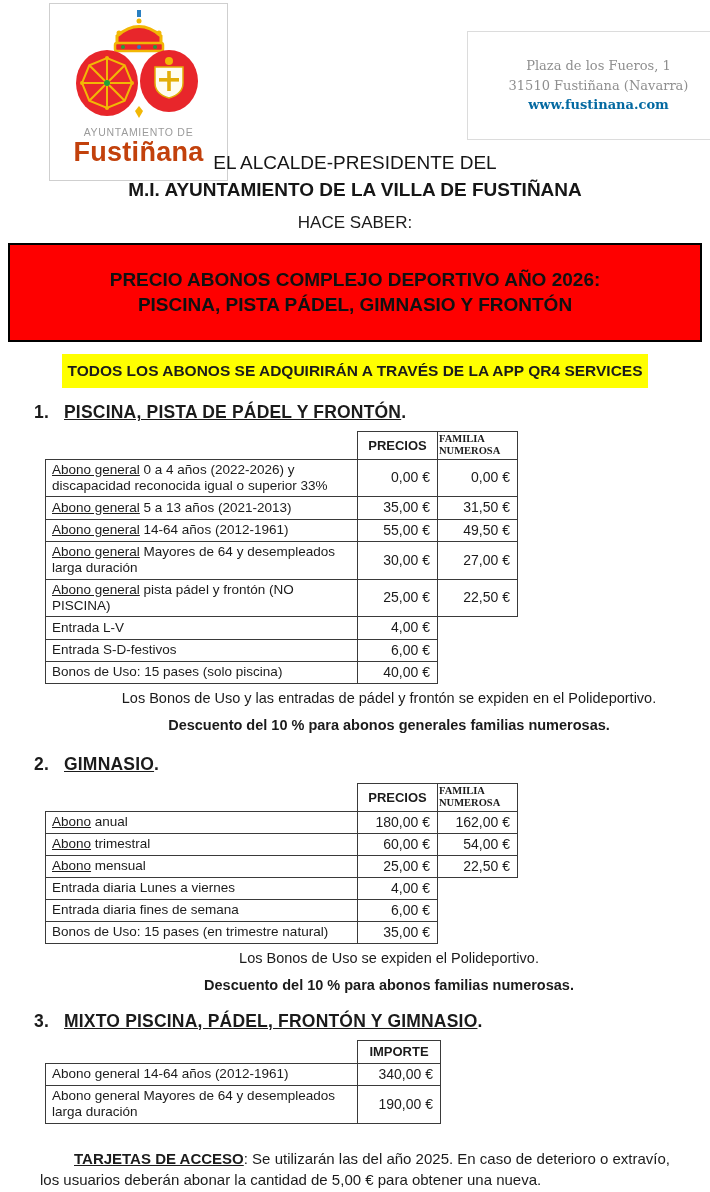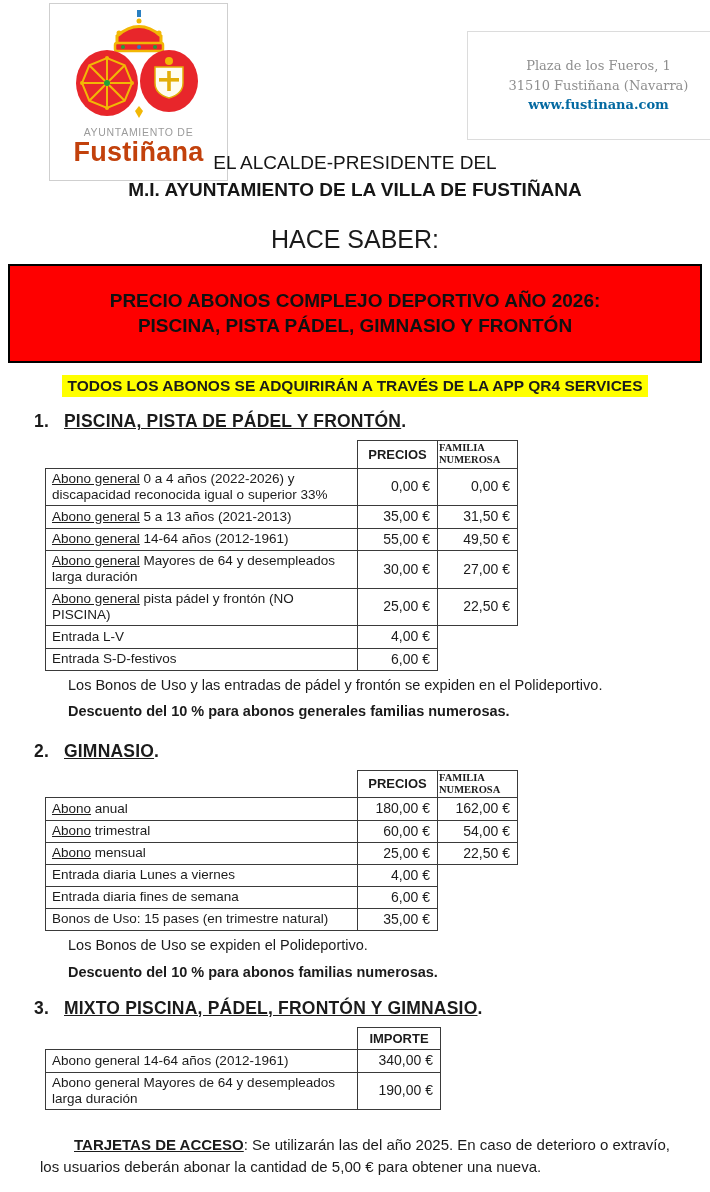--- a/index.html
+++ b/index.html
@@ -16,45 +16,45 @@
   .addr-box{position:absolute;left:467px;top:31px;width:263px;height:109px;
             border:1.5px solid #dcdcdc;box-sizing:border-box;
             display:flex;flex-direction:column;justify-content:center;text-align:center;
             font-family:"DejaVu Serif",serif;font-size:13px;color:#8f8f8f;line-height:1.5;}
   .addr-web{font-weight:bold;color:#0369a1;}
   .doc-title{position:absolute;left:0;right:0;top:150px;text-align:center;
              font-size:19px;line-height:1.42;color:#161616;}
   .doc-title .b{font-weight:bold;}
 
   
-  .hace{text-align:center;margin-top:20px;font-size:25px;}
+  .hace{text-align:center;margin-top:8px;font-size:17px;}
   .banner{margin:10px 8px 0;border:2px solid #000;background:#fe0000;text-align:center;
           font-weight:bold;font-size:19px;line-height:1.3;padding:23px 4px;color:#111;}
   .notice-row{text-align:center;margin-top:12px;}
-  .notice{display:inline-block;background:#ffff00;font-weight:bold;font-size:15.5px;padding:2px 5px;}
+  .notice{display:inline-block;background:#ffff00;font-weight:bold;font-size:15.5px;padding:8px 5px;}
 
   
   .sec-head{margin:14px 0 0 34px;font-size:17.5px;font-weight:bold;letter-spacing:.2px;}
   .sec-head .num{display:inline-block;width:30px;}
   .sec-head .t{text-decoration:underline;}
   .sec-head.s2{margin-top:20px;}
   .sec-head.s3{margin-top:16px;}
 
   table.price-table{border-collapse:collapse;margin:8px 0 0 45px;table-layout:fixed;}
   .price-table td{border:1.5px solid #3a3a3a;padding:2px 6px;font-size:13.5px;
                   line-height:1.22;vertical-align:middle;}
   .price-table td.blank{border:none;}
   .price-table td.price{text-align:right;font-size:14px;padding-right:7px;}
   .price-table td.hp{font-weight:bold;text-align:center;font-size:13px;padding:3px 2px;
                      font-family:"Liberation Sans",sans-serif;}
   .price-table td.hf{font-family:"Liberation Serif",serif;font-weight:bold;font-size:10.5px;
                      text-align:left;line-height:1.15;padding:1px;}
   .u{text-decoration:underline;}
 
-  .note{margin:5px 0 0 68px;font-size:14.5px;line-height:1.3;}
+  .note{margin:5px 0 0 68px;font-size:14.5px;line-height:1.3;text-align:center;}
   .note.bold{font-weight:bold;margin-top:8px;}
 
   
   .tarjetas{margin:24px 40px 0;font-size:15px;text-align:justify;text-indent:34px;line-height:1.45;}
   .tarjetas .tl{font-weight:bold;text-decoration:underline;}
   .signature{text-align:center;margin-top:20px;font-size:15px;}
 </style>
 </head>
 <body>
 
@@ -179,20 +179,24 @@
       <td class="price">22,50 €</td>
     </tr>
     <tr>
       <td><span>Entrada L-V</span></td>
       <td class="price">4,00 €</td>
     </tr>
     <tr>
       <td><span>Entrada S-D-festivos</span></td>
       <td class="price">6,00 €</td>
     </tr>
+    <tr>
+      <td><span>Bonos de Uso: 15 pases (solo piscina)</span></td>
+      <td class="price">40,00 €</td>
+    </tr>
   </tbody>
     </table>
 
   <div class="note">Los Bonos de Uso y las entradas de pádel y frontón se expiden en el Polideportivo.</div>
   <div class="note bold">Descuento del 10 % para abonos generales familias numerosas.</div>
 
   <div class="sec-head s2">
     <span class="num">2.</span><span class="t">GIMNASIO</span><span>.</span>
   </div>
 

